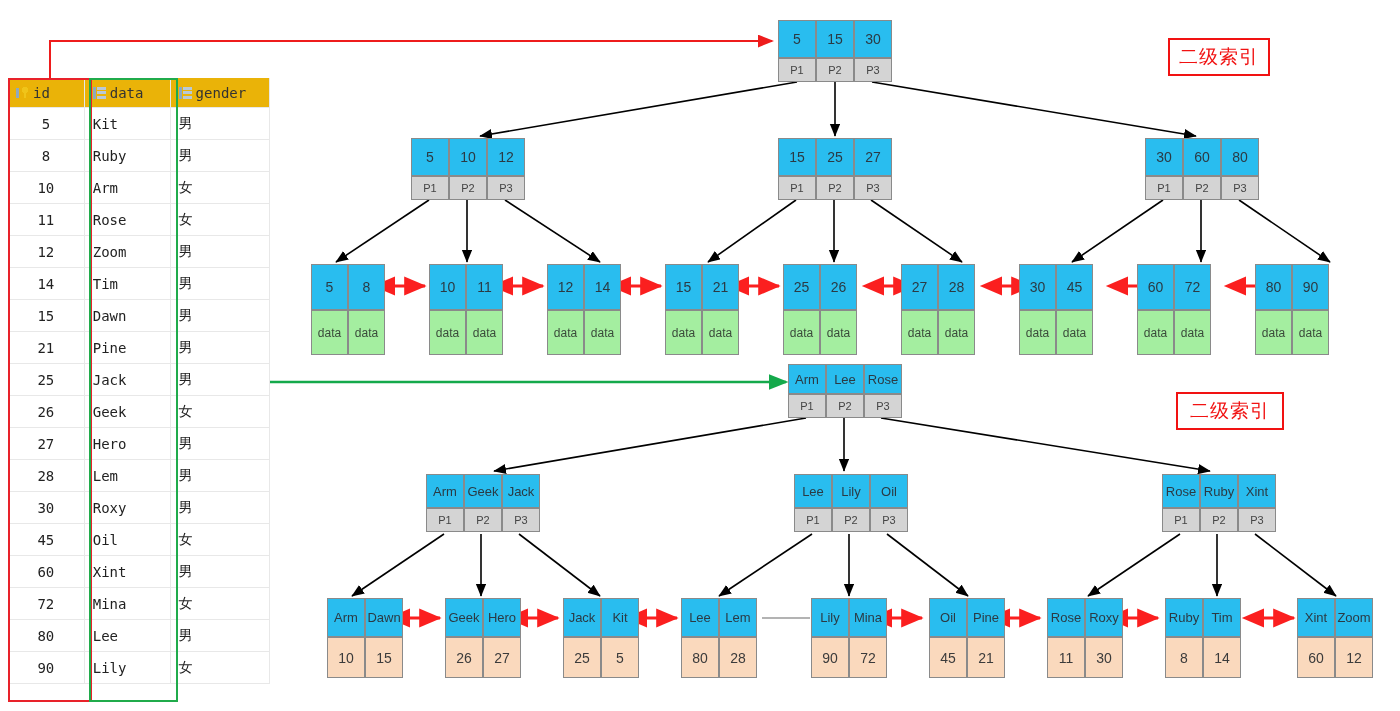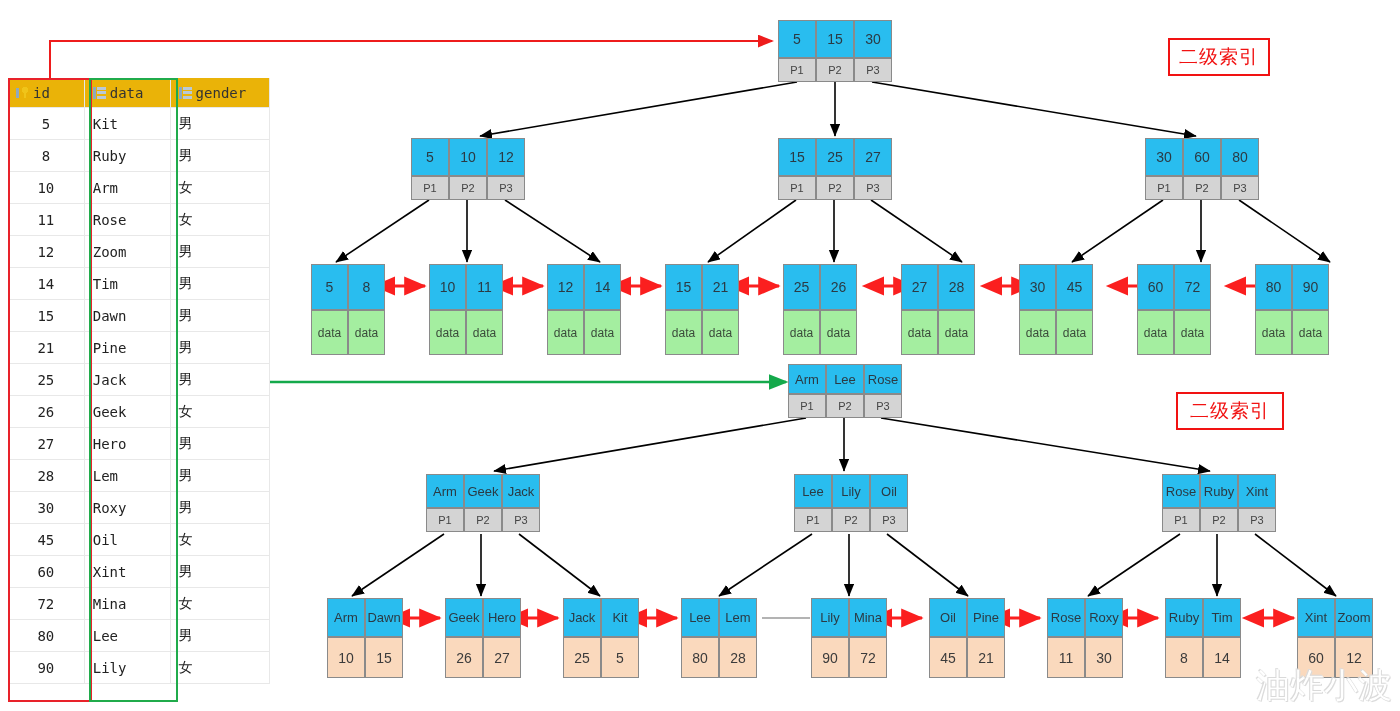--- a/index.html
+++ b/index.html
@@ -545,14 +545,13 @@
         <div class="row">
           <div class="cell sid" style="width: 38px; height: 41px;">60</div>
           <div class="cell sid" style="width: 38px; height: 41px;">12</div>
         </div>
       </div>
     </div>
 
   <div class="anno" style="left:1168px;top:38px;width:98px;height:34px;">二级索引</div>
   <div class="anno" style="left:1176px;top:392px;width:104px;height:34px;">二级索引</div>
 
-  <div class="watermark">油炸小波</div>
 </div>
 
 </body></html>

